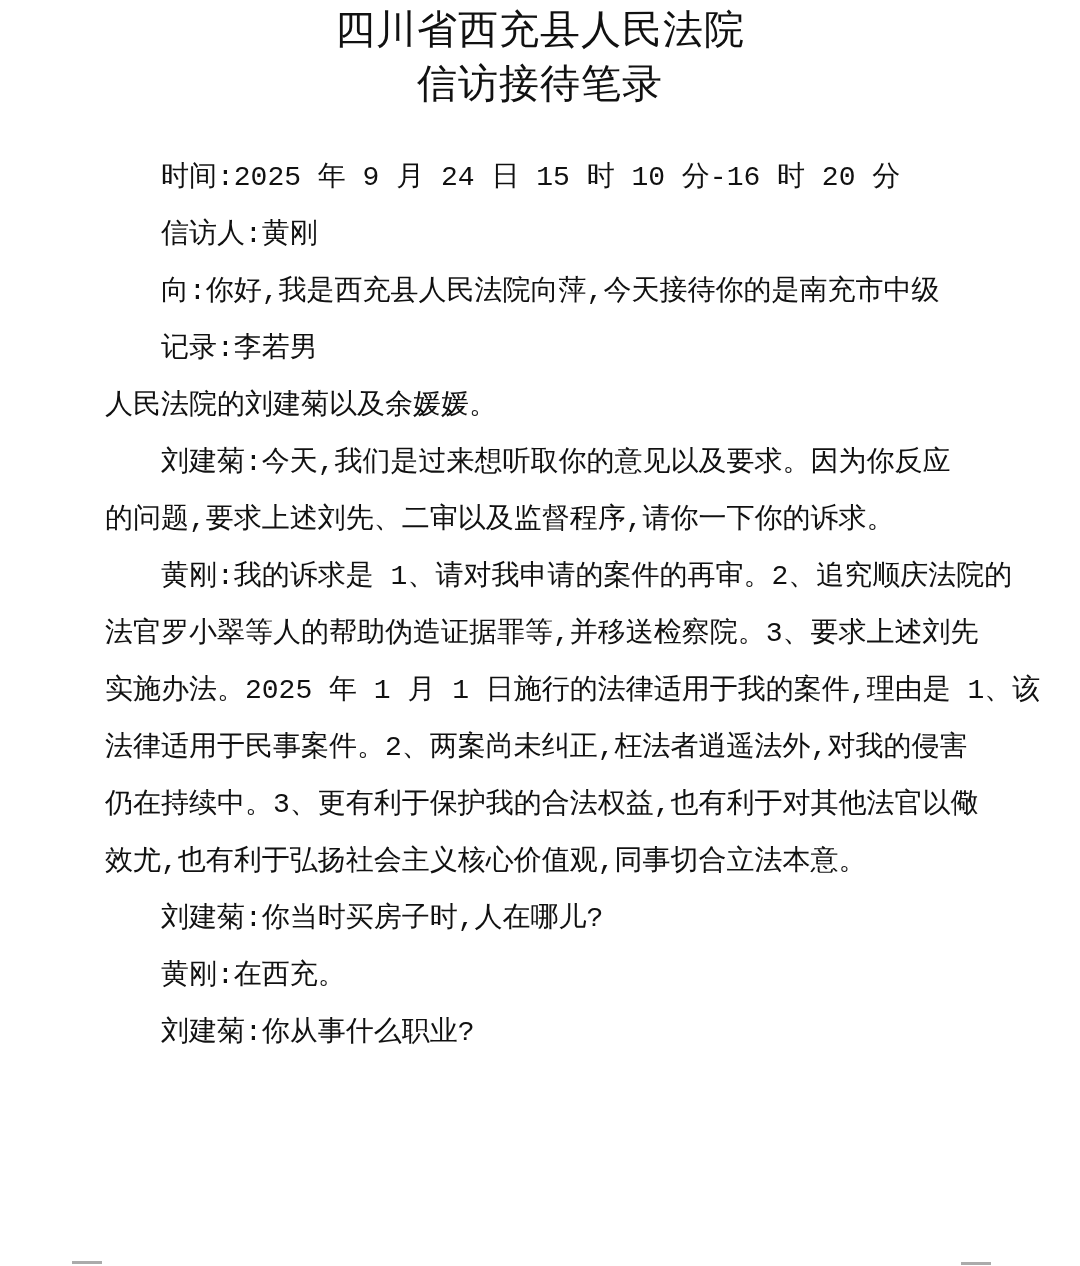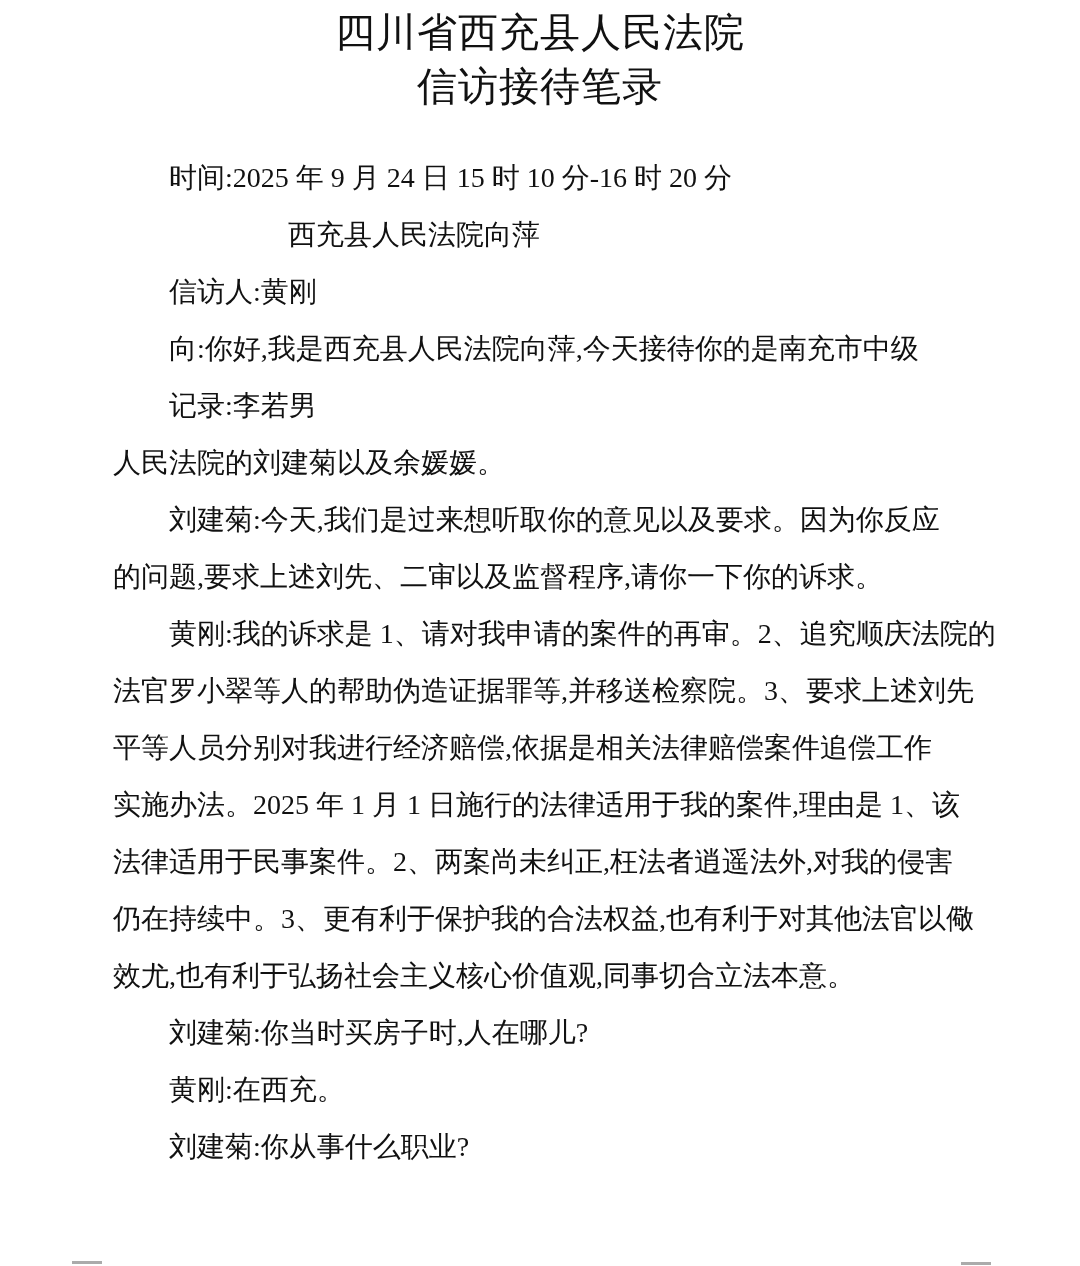--- a/index.html
+++ b/index.html
@@ -6,42 +6,41 @@
     margin: 0;
     padding: 0;
     background: #ffffff;
   }
   .page {
     position: relative;
     width: 1080px;
     height: 1266px;
     background: var(--page-bg, #ffffff);
     color: var(--page-fg, #111111);
-    font-family: Liberation Serif, serif;
+    font-family: Liberation Mono, monospace;
     overflow: hidden;
   }
   .title-block {
     padding-top: 6px;
     text-align: center;
     font-size: 40px;
     line-height: 54px;
     letter-spacing: 1px;
     font-weight: 400;
   }
   .body-block {
     margin-top: 35px;
     padding-left: 105px;
     padding-right: 40px;
     font-size: 28px;
     line-height: 57px;
     font-weight: 400;
   }
   .line {
     white-space: pre;
-    margin-left: 8px;
   }
   .line.first {
     padding-left: 56px;
   }
   .line.flush {
     padding-left: 0;
   }
   .line.deep {
     padding-left: 175px;
   }
@@ -64,30 +63,28 @@
 <body>
 
 <div class="page" style="--page-bg: #ffffff; --page-fg: #111111; --mark-color: #ababab;">
   <div class="title-block">
     <div class="title-line">四川省西充县人民法院</div>
     <div class="title-line">信访接待笔录</div>
   </div>
 
   <div class="body-block" id="body-block">
       <div class="line first">时间:2025 年 9 月 24 日 15 时 10 分-16 时 20 分</div>
-      <div class="line deep">西充县人民法院向萍</div>
       <div class="line first">信访人:黄刚</div>
       <div class="line first">向:你好,我是西充县人民法院向萍,今天接待你的是南充市中级</div>
       <div class="line first">记录:李若男</div>
       <div class="line flush">人民法院的刘建菊以及余媛媛。</div>
       <div class="line first">刘建菊:今天,我们是过来想听取你的意见以及要求。因为你反应</div>
       <div class="line flush">的问题,要求上述刘先、二审以及监督程序,请你一下你的诉求。</div>
       <div class="line first">黄刚:我的诉求是 1、请对我申请的案件的再审。2、追究顺庆法院的</div>
       <div class="line flush">法官罗小翠等人的帮助伪造证据罪等,并移送检察院。3、要求上述刘先</div>
-      <div class="line flush">平等人员分别对我进行经济赔偿,依据是相关法律赔偿案件追偿工作</div>
       <div class="line flush">实施办法。2025 年 1 月 1 日施行的法律适用于我的案件,理由是 1、该</div>
       <div class="line flush">法律适用于民事案件。2、两案尚未纠正,枉法者逍遥法外,对我的侵害</div>
       <div class="line flush">仍在持续中。3、更有利于保护我的合法权益,也有利于对其他法官以儆</div>
       <div class="line flush">效尤,也有利于弘扬社会主义核心价值观,同事切合立法本意。</div>
       <div class="line first">刘建菊:你当时买房子时,人在哪儿?</div>
       <div class="line first">黄刚:在西充。</div>
       <div class="line first">刘建菊:你从事什么职业?</div>
     </div>
 
   <div class="corner-mark left"></div>

